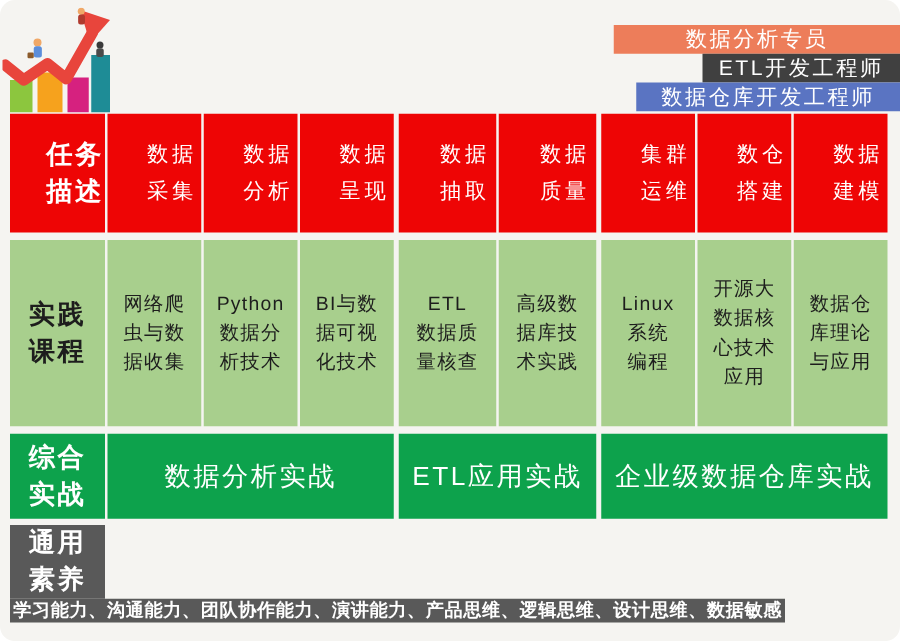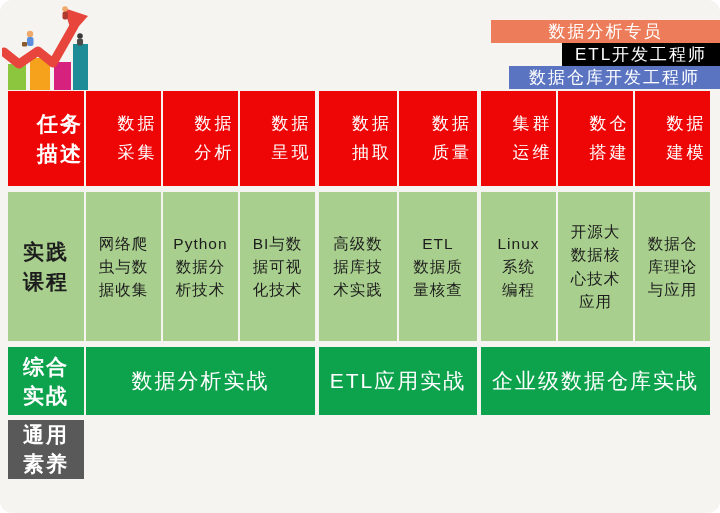--- a/index.html
+++ b/index.html
@@ -42,21 +42,21 @@
     text-align:center; white-space:pre-line;
   }
 
   
   .hdr{
     display:flex; align-items:center; justify-content:center;
     color:#ffffff; font-size:17px; letter-spacing:2px;
     white-space:nowrap;
   }
   .hdr.h-analyst   { background:#ED7D5A; height:35px; width:229px; }
-  .hdr.h-etl       { background:#000000; height:54px; width:158px; margin-left:2px; }
+  .hdr.h-etl       { background:#404040; height:54px; width:158px; margin-left:2px; }
   .hdr.h-warehouse { background:#5A74C2; height:68px; width:211px; margin-left:4px; }
 
   
   .r-tasks  { margin-top:3px;  height:95px; }
   .r-courses{ margin-top:6px;  height:149px; }
   .r-cap    { margin-top:6px;  height:68px; }
   .r-soft   { margin-top:5px;  height:57px;flex-direction:column; }
 
   .r-tasks .lbl, .r-tasks .cell{
     background:#EE0505; color:#ffffff;padding-left:28px;
@@ -151,26 +151,26 @@
 虫与数
 据收集</div>
       <div class="cell">Python
 数据分
 析技术</div>
       <div class="cell">BI与数
 据可视
 化技术</div>
     </div>
     <div class="grp g2">
+      <div class="cell">ETL
+数据质
+量核查</div>
       <div class="cell">高级数
 据库技
 术实践</div>
-      <div class="cell">ETL
-数据质
-量核查</div>
     </div>
     <div class="grp g3">
       <div class="cell">Linux
 系统
 编程</div>
       <div class="cell">开源大
 数据核
 心技术
 应用</div>
       <div class="cell">数据仓
@@ -189,15 +189,18 @@
       <div class="cell">ETL应用实战</div>
     </div>
     <div class="grp g3">
       <div class="cell">企业级数据仓库实战</div>
     </div>
   </div>
 
   <div class="row r-soft">
     <div class="lbl">通用
 素养</div>
+    <div class="grp wide">
+      <div class="cell">学习能力、沟通能力、团队协作能力、演讲能力、产品思维、逻辑思维、设计思维、数据敏感</div>
+    </div>
   </div>
 
 </div>
 
 </body></html>

